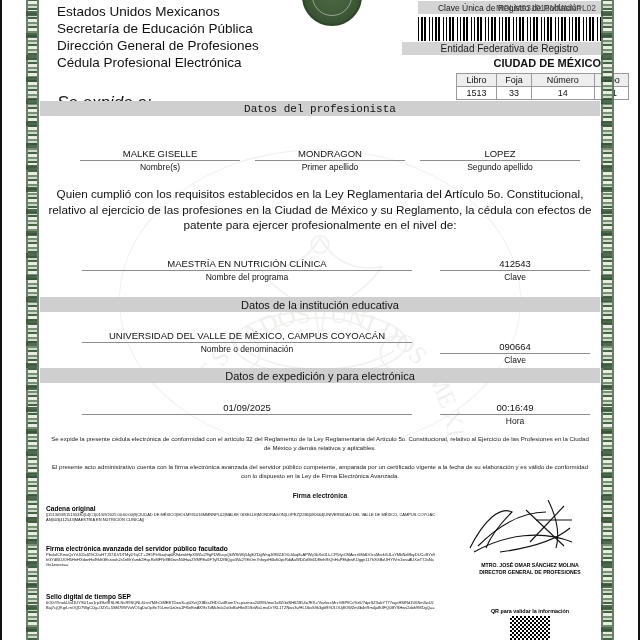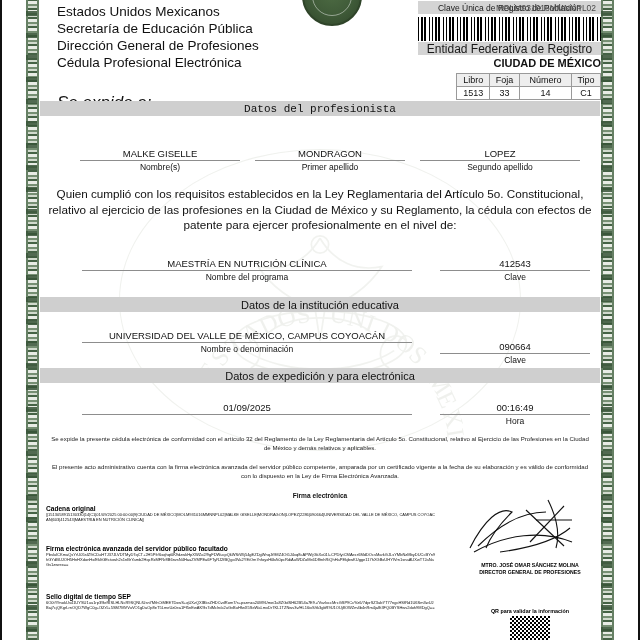--- a/index.html
+++ b/index.html
@@ -83,30 +83,30 @@
     font-size:8.5px;color:#4a4a4a;overflow:hidden;
     filter:blur(.25px);
   }
   .barcode{
     position:absolute;left:378px;top:17px;width:183px;height:24px;
     background:
       repeating-linear-gradient(90deg,#000 0 1px,#fff 1px 3px,#000 3px 5px,#fff 5px 6px,
       #000 6px 8px,#fff 8px 11px,#000 11px 12px,#fff 12px 14px);
   }
   .efr-box{
-    position:absolute;left:378px;top:42px;width:183px;height:13px;
-    background:#d4d4d4;color:#1a1a1a;font-size:12px;
-    display:flex;align-items:center;justify-content:center;
+    position:absolute;left:362px;top:42px;width:183px;height:13px;
+    background:#d4d4d4;color:#1a1a1a;font-size:10px;
+    display:flex;align-items:center;justify-content:center;padding-left:16px;
   }
   .estado{
     position:absolute;left:378px;top:57px;width:183px;
     text-align:right;font-size:11px;font-weight:bold;color:#111;
   }
   .reg-table{
-    position:absolute;left:416px;top:73px;width:145px;
+    position:absolute;left:416px;top:73px;width:173px;
     border-collapse:collapse;font-size:9px;color:#111;
   }
   .reg-table td{border:1px solid #9a9a9a;text-align:center;padding:1px 0;}
   .reg-table .rh td{background:#eeeeee;}
 
   .se-expide{
     position:absolute;left:17px;top:93px;font-size:17px;color:#111;font-style:italic;
   }
 
   

